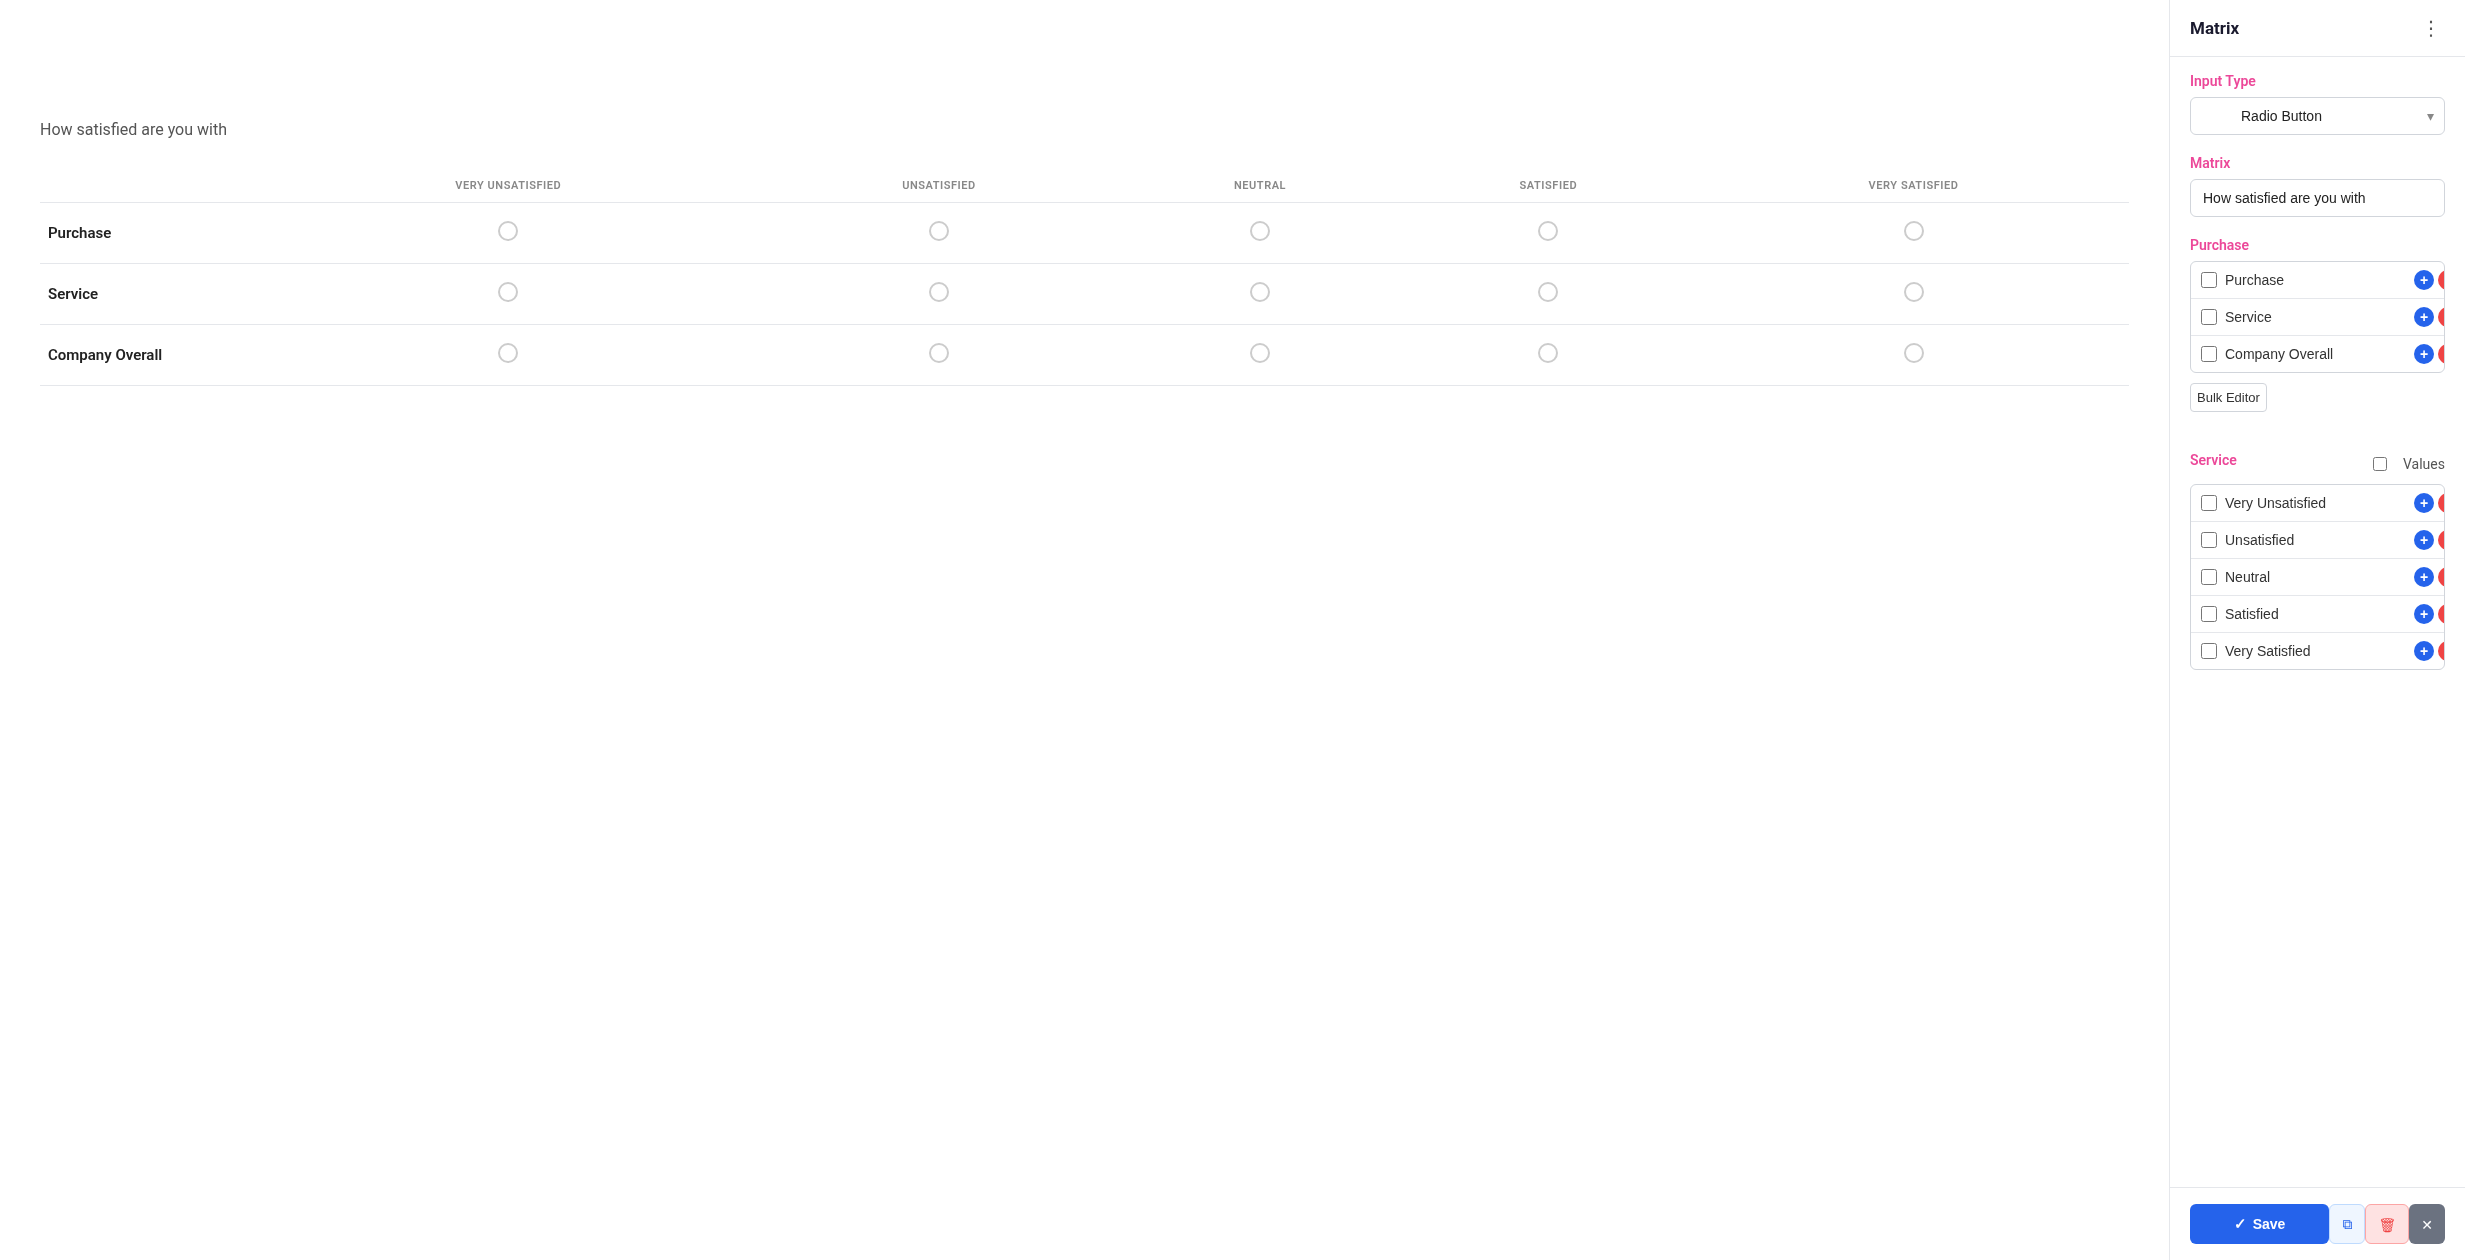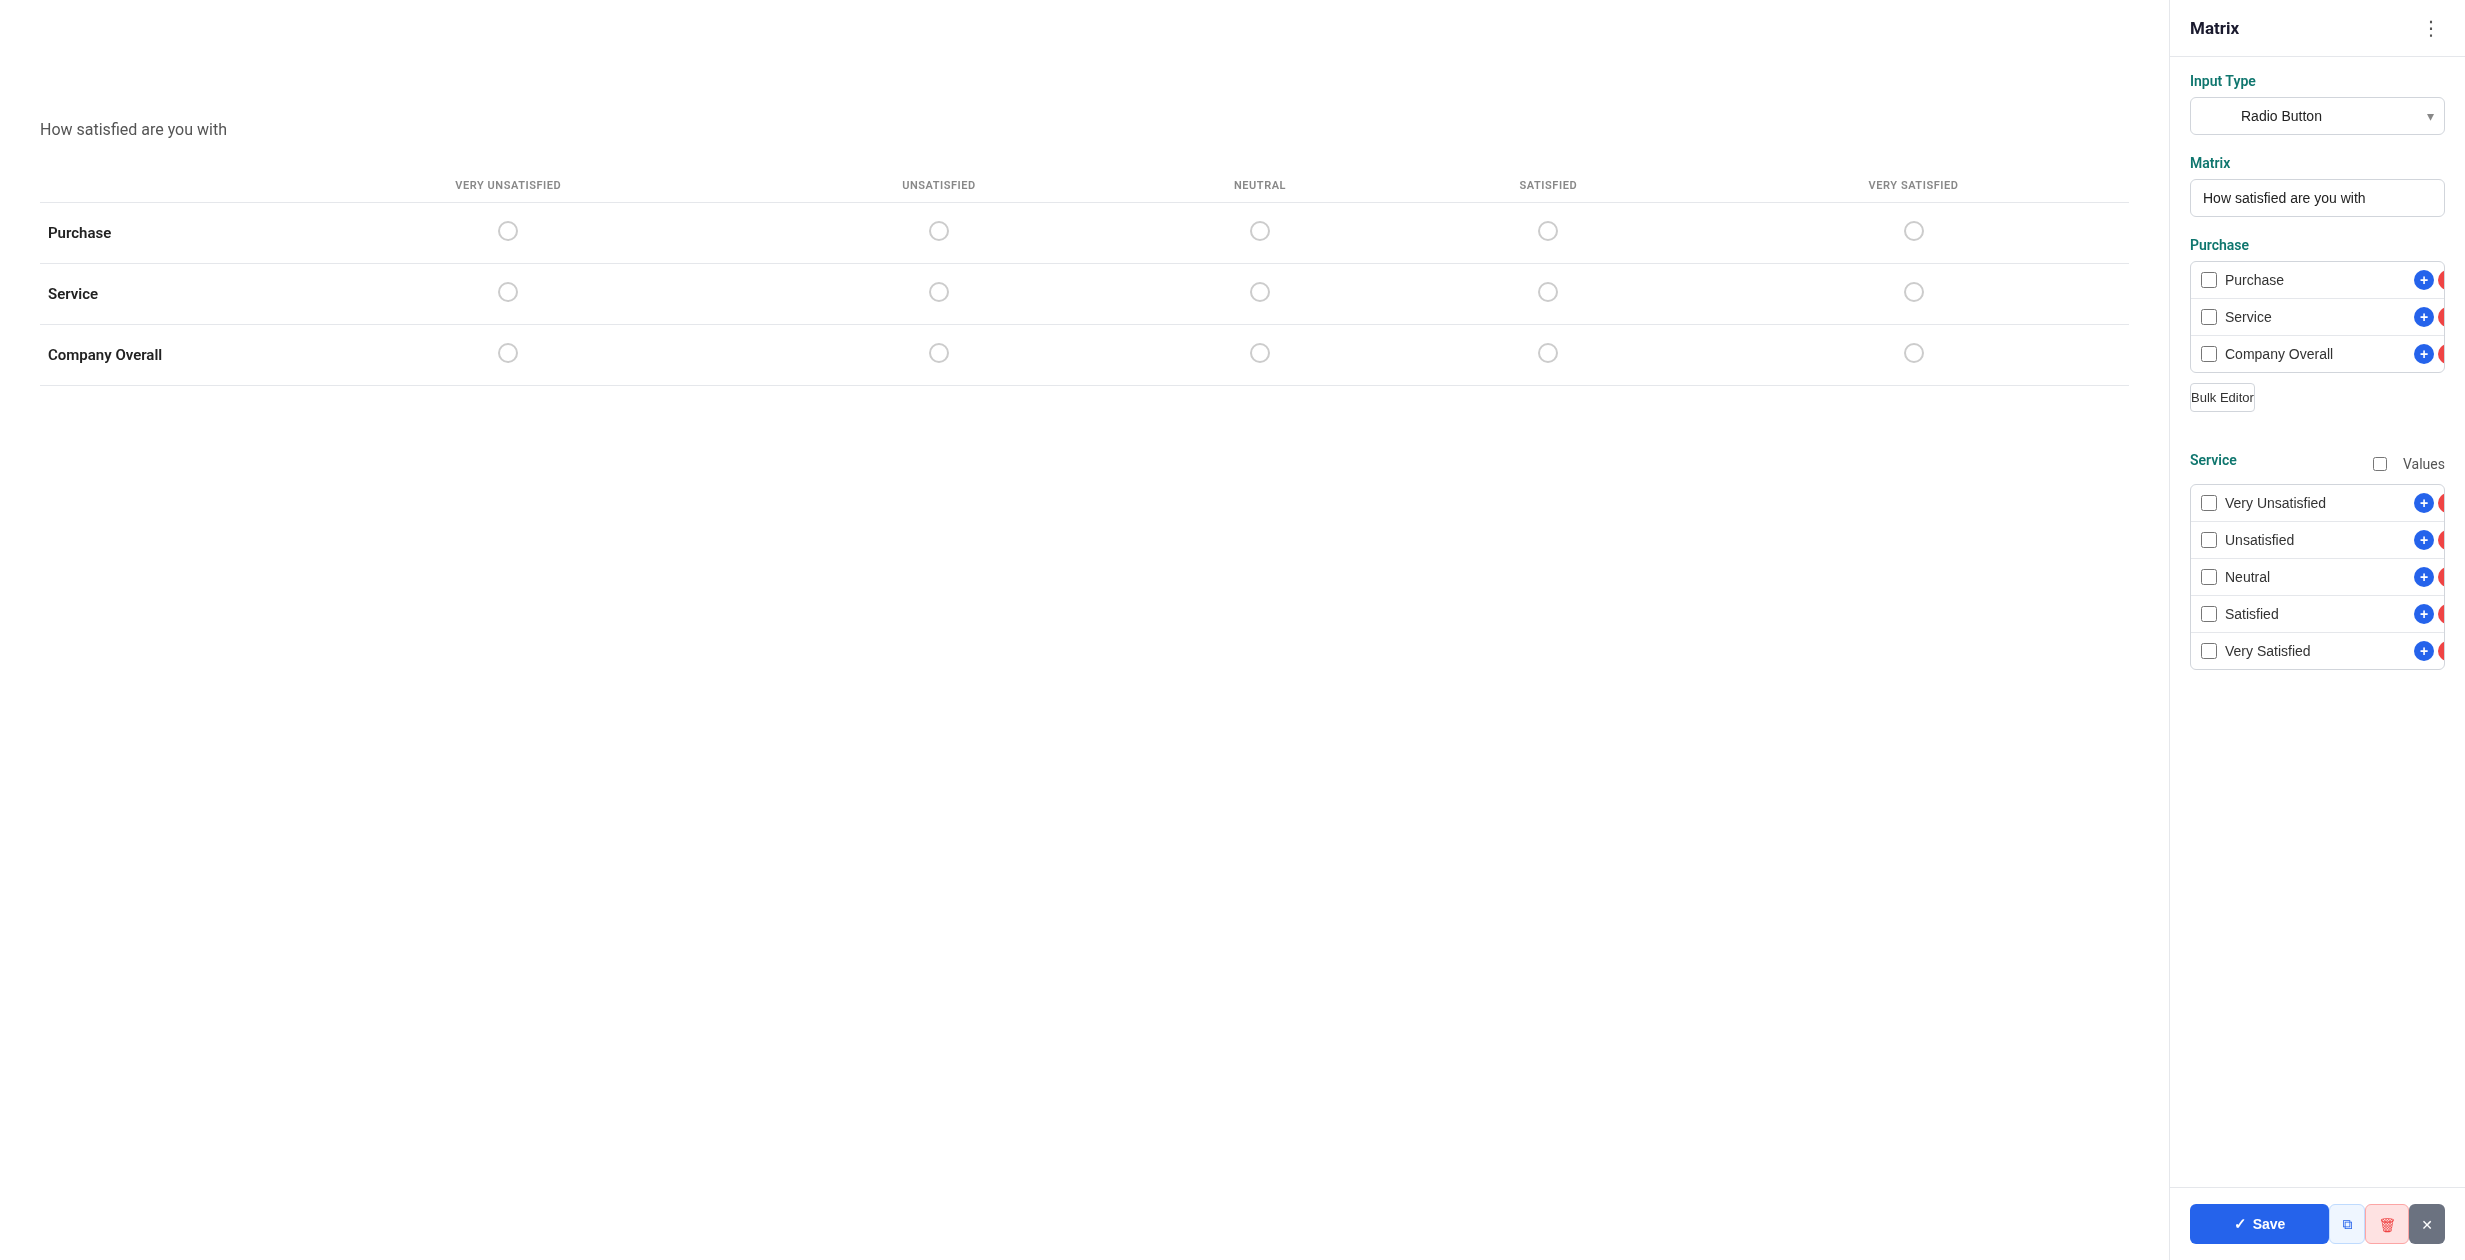--- a/index.html
+++ b/index.html
@@ -117,21 +117,21 @@
       overflow-y: auto;
     }
 
     .field-group {
       margin-bottom: 20px;
     }
 
     .field-label {
       font-size: 14px;
       font-weight: 600;
-      color: #0f766e;
+      color: #ec4899;
       margin-bottom: 8px;
     }
 
     .select-wrapper {
       position: relative;
       border: 1px solid #d1d5db;
       border-radius: 6px;
       background: #fff;
       padding-left: 38px;
     }
@@ -240,21 +240,21 @@
       align-items: center;
       justify-content: center;
       font-weight: bold;
       line-height: 1;
     }
 
     .bulk-editor-btn {
       border: 1px solid #d1d5db;
       background: #fff;
       border-radius: 4px;
-      padding: 6px 0;
+      padding: 6px 6px;
       font-size: 13px;
       color: #333;
       cursor: pointer;
       margin-bottom: 20px;
     }
 
     .answers-header {
       display: flex;
       align-items: center;
       justify-content: space-between;

